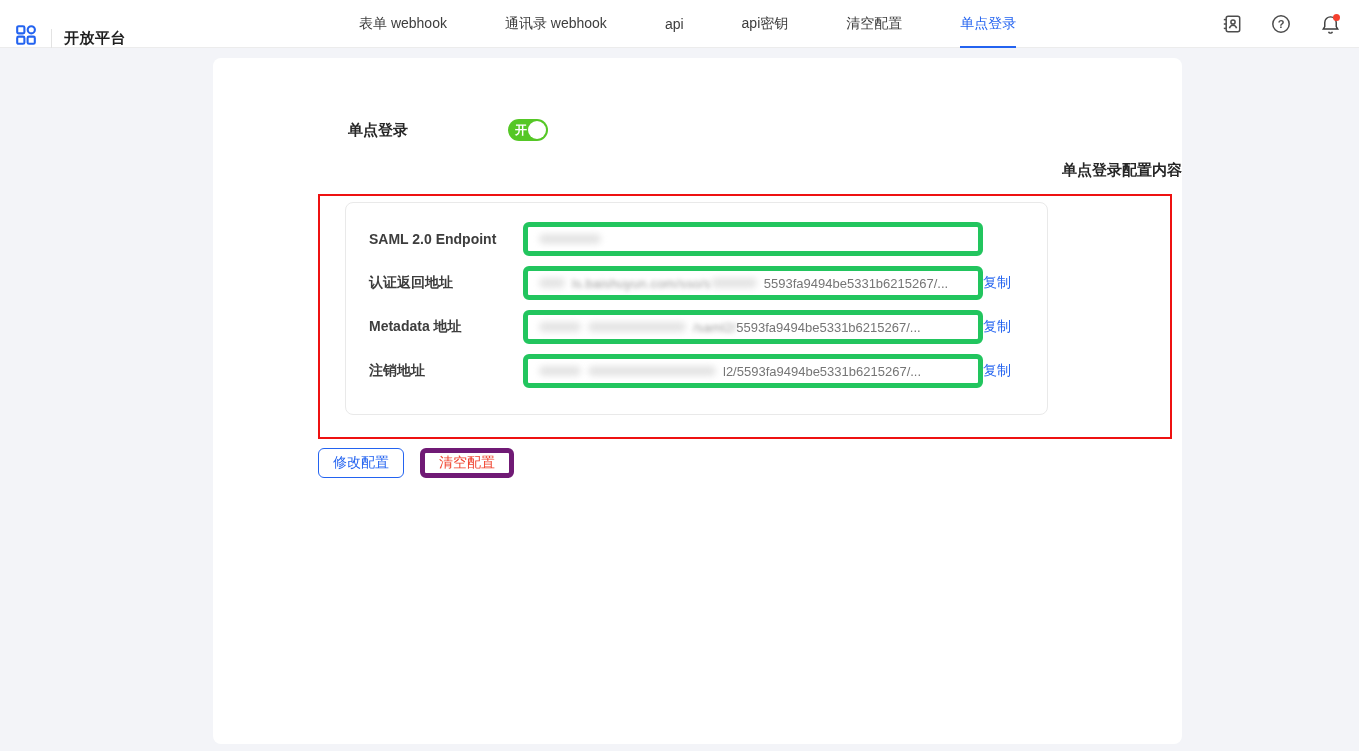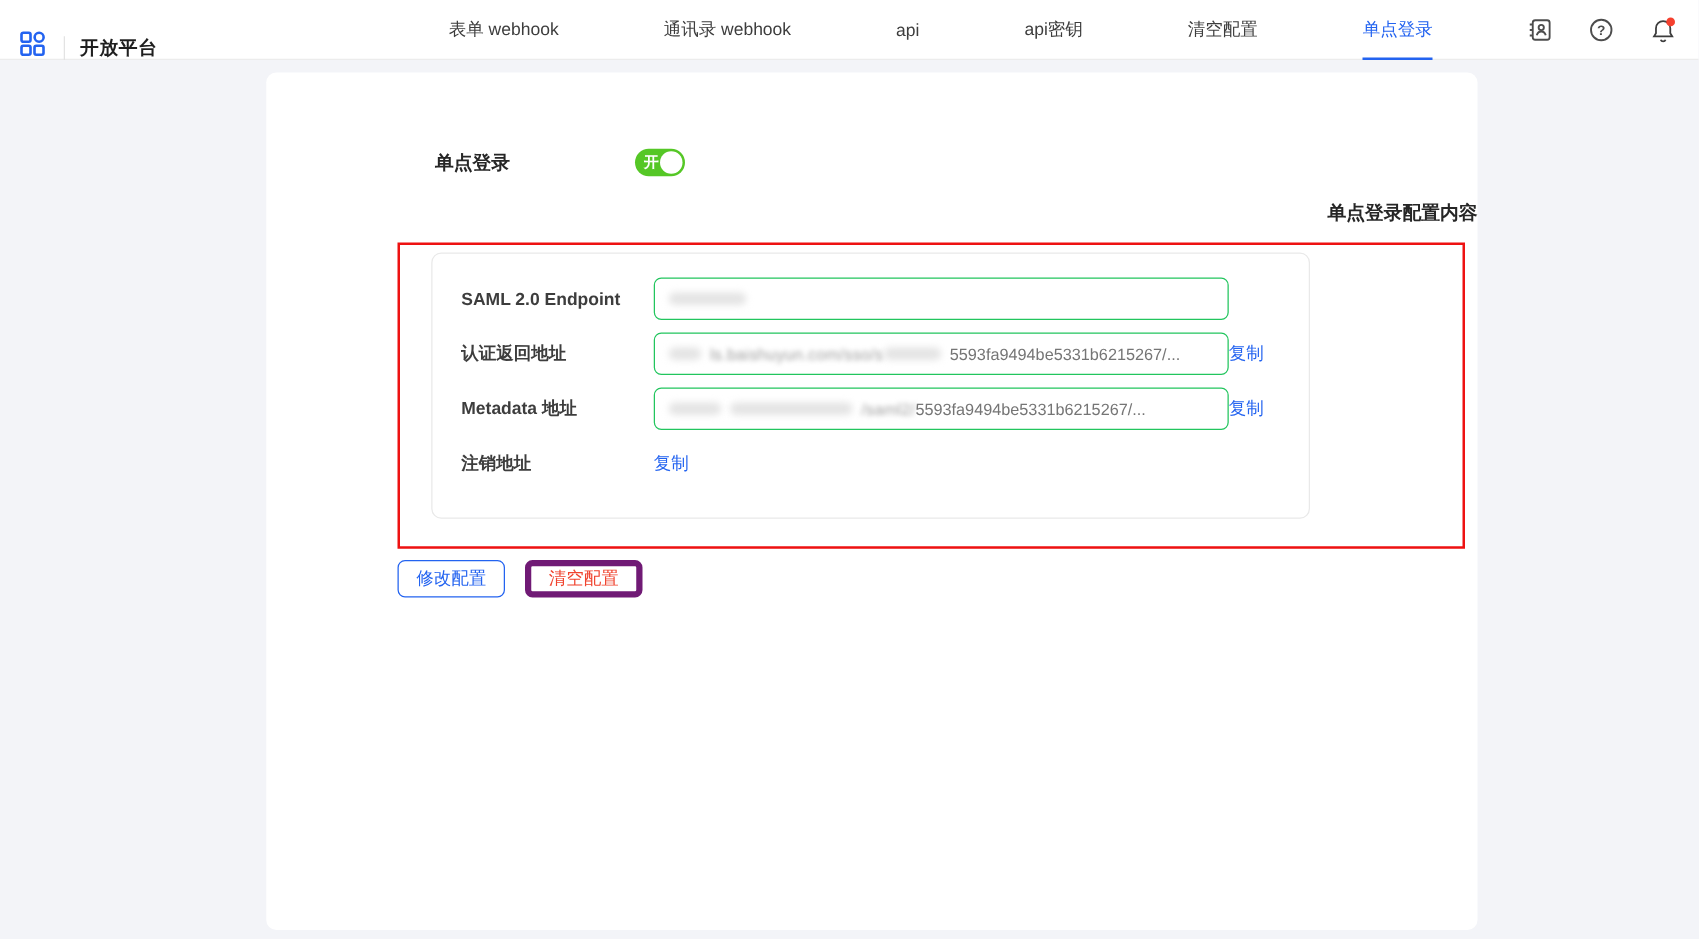--- a/index.html
+++ b/index.html
@@ -5,21 +5,21 @@
   * { margin:0; padding:0; box-sizing:border-box; }
   html,body { width:1359px; height:751px; font-family:"Liberation Sans","DejaVu Sans",sans-serif; background:#f3f4f8; overflow:hidden; }
 
   
   .header { position:relative; height:48px; background:#ffffff; border-bottom:1px solid #ececec; }
   .brand-wrap { position:absolute; left:13px; top:0; height:48px; display:flex; align-items:flex-end; gap:12px; }
   .logo-btn { width:26px; height:26px; display:flex; align-items:center; justify-content:center; cursor:pointer; }
   .brand-divider { width:1px; height:19px; background:#e3e3e3; }
   .brand { font-size:15px; font-weight:600; color:#1f1f1f; letter-spacing:.5px; }
 
-  .nav { position:absolute; left:359px; top:0; height:48px; display:flex; gap:84px; }
+  .nav { position:absolute; left:359px; top:0; height:48px; display:flex; gap:58px; }
   .nav-tab { position:relative; height:48px; display:flex; align-items:center; font-size:14px; color:#3d3d3d; cursor:pointer; white-space:nowrap; }
   .nav-tab.active { color:#2363f0; }
   .nav-tab.active::after { content:""; position:absolute; left:0; right:0; bottom:0; height:2px; background:#2363f0; }
 
   .header-icons { position:absolute; right:18px; top:0; height:48px; display:flex; align-items:center; gap:27px; }
   .hicon { width:22px; height:22px; display:flex; align-items:center; justify-content:center; cursor:pointer; position:relative; }
   .hicon svg { display:block; }
   .bell-dot { position:absolute; right:1px; top:1px; width:7px; height:7px; border-radius:50%; background:#f5402e; }
 
   
@@ -32,21 +32,21 @@
   .toggle-knob { position:absolute; right:2px; top:2px; width:18px; height:18px; border-radius:50%; background:#ffffff; }
 
   .config-title { margin:19px 0 0 30px; font-size:15px; font-weight:700; color:#262626;text-align:right; }
 
   .red-box { margin-top:14px; width:854px; height:245px; border:2px solid #ee1111; position:relative; }
   .inner-card { position:absolute; left:25px; top:6px; width:703px; height:213px; border:1px solid #e9e9e9; border-radius:8px; background:#fff; overflow:hidden; }
 
   .field-row { display:flex; align-items:center; height:32px; padding-left:23px; margin-top:12px; }
   .field-row:first-child { margin-top:20px; }
   .field-label { width:154px; font-size:14px; font-weight:600; color:#3d3d3d; flex:none; }
-  .field-input { width:460px; height:34px; border:1px solid #22c55e; border-radius:6px; background:#fff; display:flex; align-items:center; padding:0 11px; overflow:hidden; white-space:nowrap; font-size:13px; cursor:text; flex:none; }
+  .field-input { width:460px; height:34px; border:5px solid #22c55e; border-radius:6px; background:#fff; display:flex; align-items:center; padding:0 11px; overflow:hidden; white-space:nowrap; font-size:13px; cursor:text; flex:none; }
   .blob { display:inline-block; height:10px; border-radius:5px; background:#e4e4e4; filter:blur(3px); margin-right:7px; flex:none; }
   .blurtext { color:#9d9d9d; filter:blur(2.2px); letter-spacing:.2px; }
   .cleartext { color:#757575; }
   .copy-link { font-size:14px; color:#2363f0; cursor:pointer; white-space:nowrap; }
 
   .btn-row { width:730px; margin-top:9px; display:flex; justify-content:flex-start; gap:16px; }
   .btn { height:30px; padding:0 14px; border-radius:6px; background:#fff; font-size:14px; display:flex; align-items:center; cursor:pointer; }
   .btn-blue { border:1px solid #2363f0; color:#2363f0; }
   .btn-red { border:5px solid #701a75; color:#f0432e; }
 </style>
@@ -139,20 +139,25 @@
     <div class="field-input">
             <span class="blob" style="width: 42px;"></span>
             <span class="blob" style="width: 98px;"></span>
             <span class="blurtext">/saml2/</span>
             <span class="cleartext">5593fa9494be5331b6215267/...</span>
           </div>
     <div class="copy-link">复制</div>
   </div>
         <div class="field-row">
     <div class="field-label">注销地址</div>
+    <div class="field-input">
+            <span class="blob" style="width: 42px;"></span>
+            <span class="blob" style="width: 128px;"></span>
+            <span class="cleartext">l2/5593fa9494be5331b6215267/...</span>
+          </div>
     <div class="copy-link">复制</div>
   </div>
       </div>
   </div>
 
   <div class="btn-row">
       <div class="btn btn-blue">修改配置</div>
       <div class="btn btn-red">清空配置</div>
     </div>
 </div>

